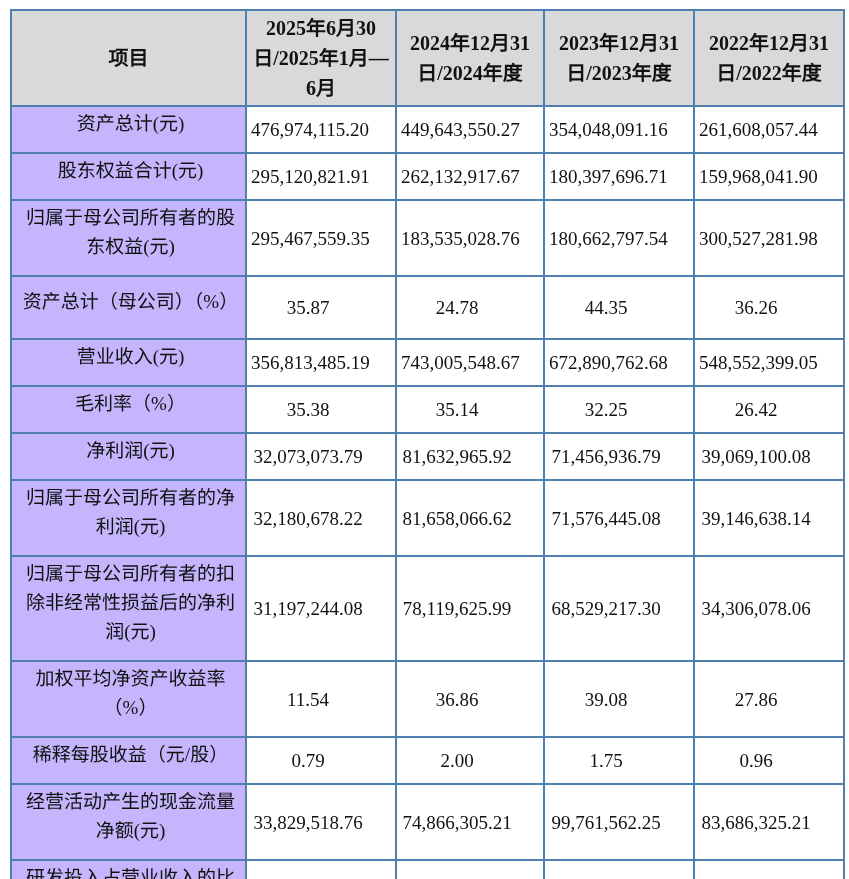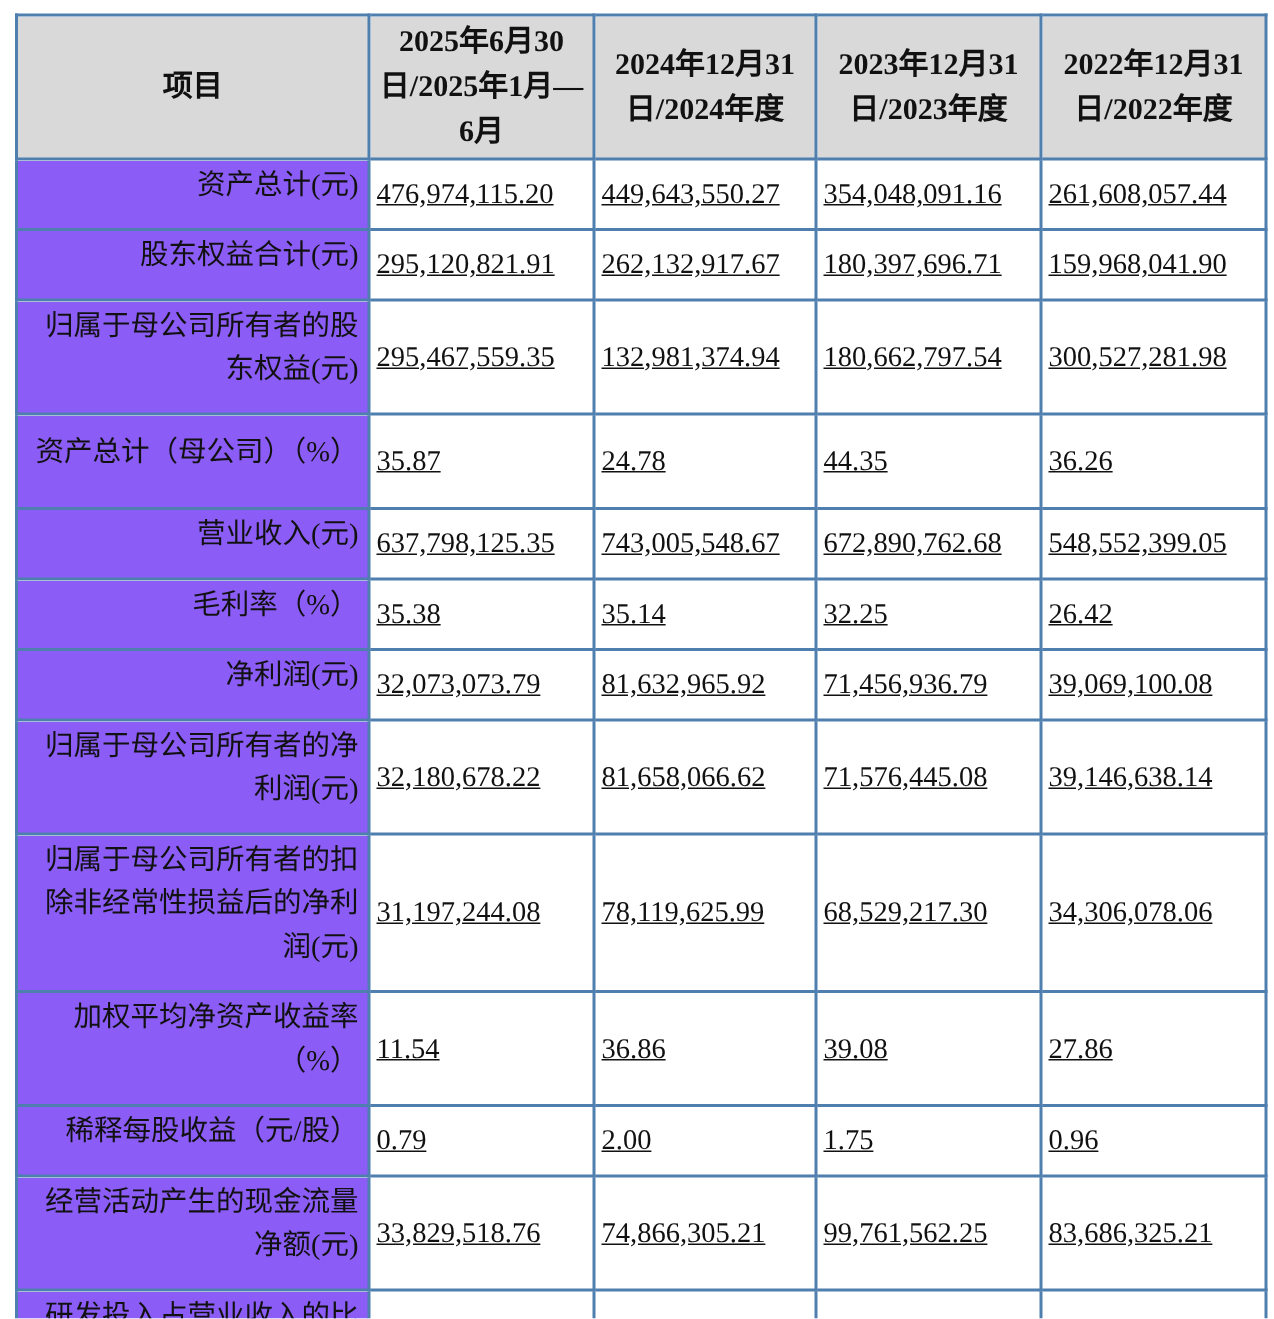--- a/index.html
+++ b/index.html
@@ -33,30 +33,29 @@
   }
   table.fin th {
     background: #d9d9d9;
     font-weight: bold;
     font-size: 20px;
     line-height: 30px;
     text-align: center;
     padding: 2px 4px;
   }
   td.label {
-    background: #8b5cf6;
-    text-align: right;
+    background: #c4b5fd;
+    text-align: center;
     padding: 2px 6px 14px 10px;
   }
   td.num {
     background: #ffffff;
-    text-align: left;
+    text-align: center;
     padding: 2px 30px 2px 4px;
     font-size: 18.5px;
-    text-decoration: underline;
   }
 </style>
 </head>
 <body>
 
 <div class="page">
   <table class="fin">
     <colgroup>
       <col style="width:235px">
       <col style="width:150px">
@@ -84,34 +83,34 @@
       <tr style="height:35px">
         <td class="label">股东权益合计(元)</td>
         <td class="num">295,120,821.91</td>
         <td class="num">262,132,917.67</td>
         <td class="num">180,397,696.71</td>
         <td class="num">159,968,041.90</td>
       </tr>
       <tr style="height:63px">
         <td class="label">归属于母公司所有者的股东权益(元)</td>
         <td class="num">295,467,559.35</td>
-        <td class="num">132,981,374.94</td>
+        <td class="num">183,535,028.76</td>
         <td class="num">180,662,797.54</td>
         <td class="num">300,527,281.98</td>
       </tr>
       <tr style="height:63px">
         <td class="label">资产总计（母公司）（%）</td>
         <td class="num">35.87</td>
         <td class="num">24.78</td>
         <td class="num">44.35</td>
         <td class="num">36.26</td>
       </tr>
       <tr style="height:21px">
         <td class="label">营业收入(元)</td>
-        <td class="num">637,798,125.35</td>
+        <td class="num">356,813,485.19</td>
         <td class="num">743,005,548.67</td>
         <td class="num">672,890,762.68</td>
         <td class="num">548,552,399.05</td>
       </tr>
       <tr style="height:31px">
         <td class="label">毛利率（%）</td>
         <td class="num">35.38</td>
         <td class="num">35.14</td>
         <td class="num">32.25</td>
         <td class="num">26.42</td>

